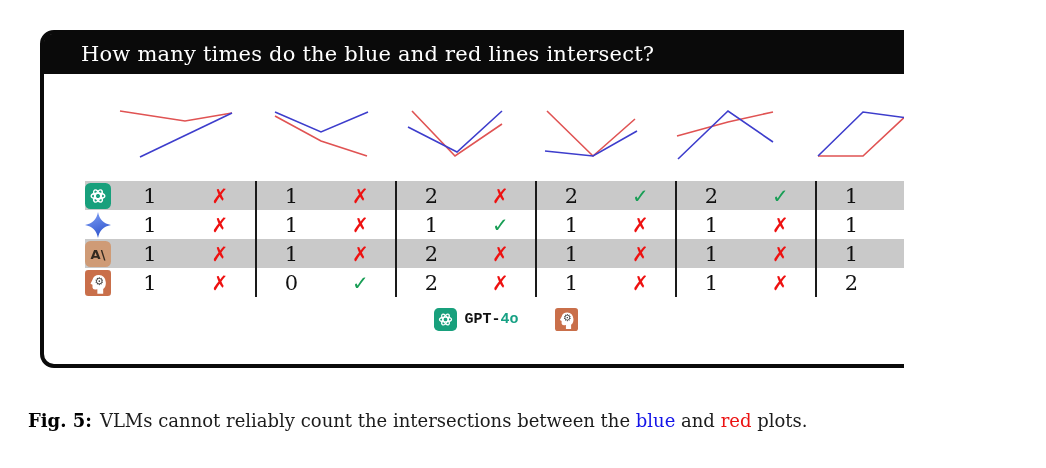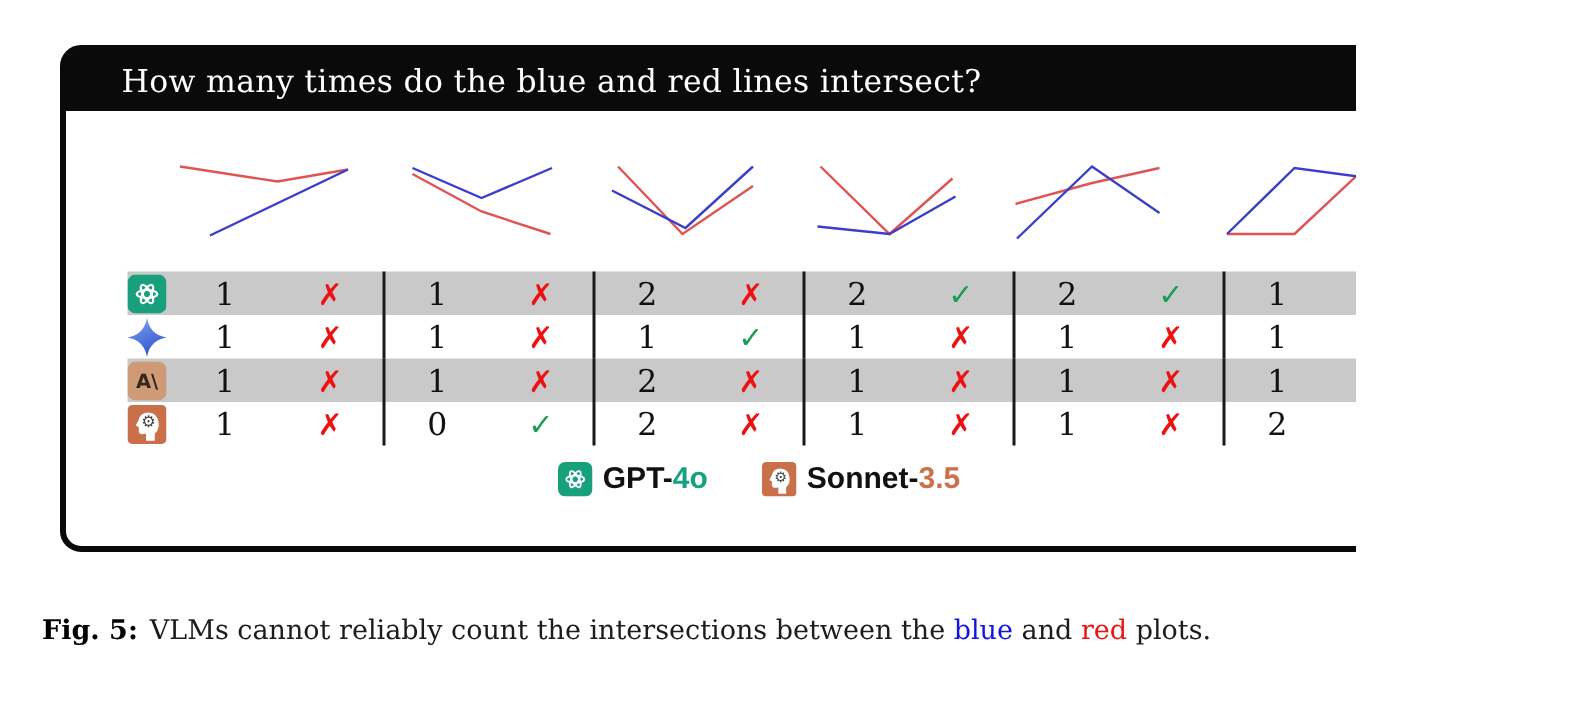--- a/index.html
+++ b/index.html
@@ -28,21 +28,21 @@
   .cell.sep{border-left:2px solid #1a1a1a;}
   .ans{width:50%;text-align:center;font-size:21px;color:#111;}
   .mark{width:50%;text-align:center;font-size:20px;font-weight:bold;
     font-family:"DejaVu Sans",sans-serif;}
   .mark.bad{color:#ee1111;}
   .mark.ok{color:#189e55;}
 
   
   .legend{margin-top:11px;display:flex;justify-content:center;align-items:center;gap:36px;}
   .leg-item{display:flex;align-items:center;gap:7px;}
-  .leg-label{font-family:Liberation Sans, sans-serif;font-weight:bold;font-size:20px;color:#111;}
+  .leg-label{font-family:Liberation Mono, monospace;font-weight:bold;font-size:15px;color:#111;}
 
   
   .caption{position:absolute;left:28px;top:410px;width:980px;font-size:18px;color:#1c1c1c;}
   .caption .figlab{font-weight:bold;margin-right:8px;color:#000;}
   .cap-blue{color:#1414e8;}
   .cap-red{color:#ec1313;}
 </style>
 </head>
 <body>
 
@@ -258,21 +258,20 @@
       <div class="leg-item">
         <svg width="23" height="23" viewBox="0 0 24 24">
             <use href="#ic-openai"></use>
           </svg>
         <span class="leg-label"><span>GPT-</span><span style="color: rgb(23, 161, 132);">4o</span></span>
       </div>
       <div class="leg-item">
         <svg width="23" height="23" viewBox="0 0 24 24">
             <use href="#ic-headgear"></use>
           </svg>
-        <span class="leg-label"><span>Sonnet-</span><span style="color: rgb(205, 111, 74);">3.5</span></span>
       </div>
     </div>
 
   </div>
 
   <div class="caption">
     <span class="figlab">Fig. 5:</span><span>VLMs cannot reliably count the intersections between the </span><span class="cap-blue">blue</span><span> and </span><span class="cap-red">red</span><span> plots.</span>
   </div>
 
 </div>

